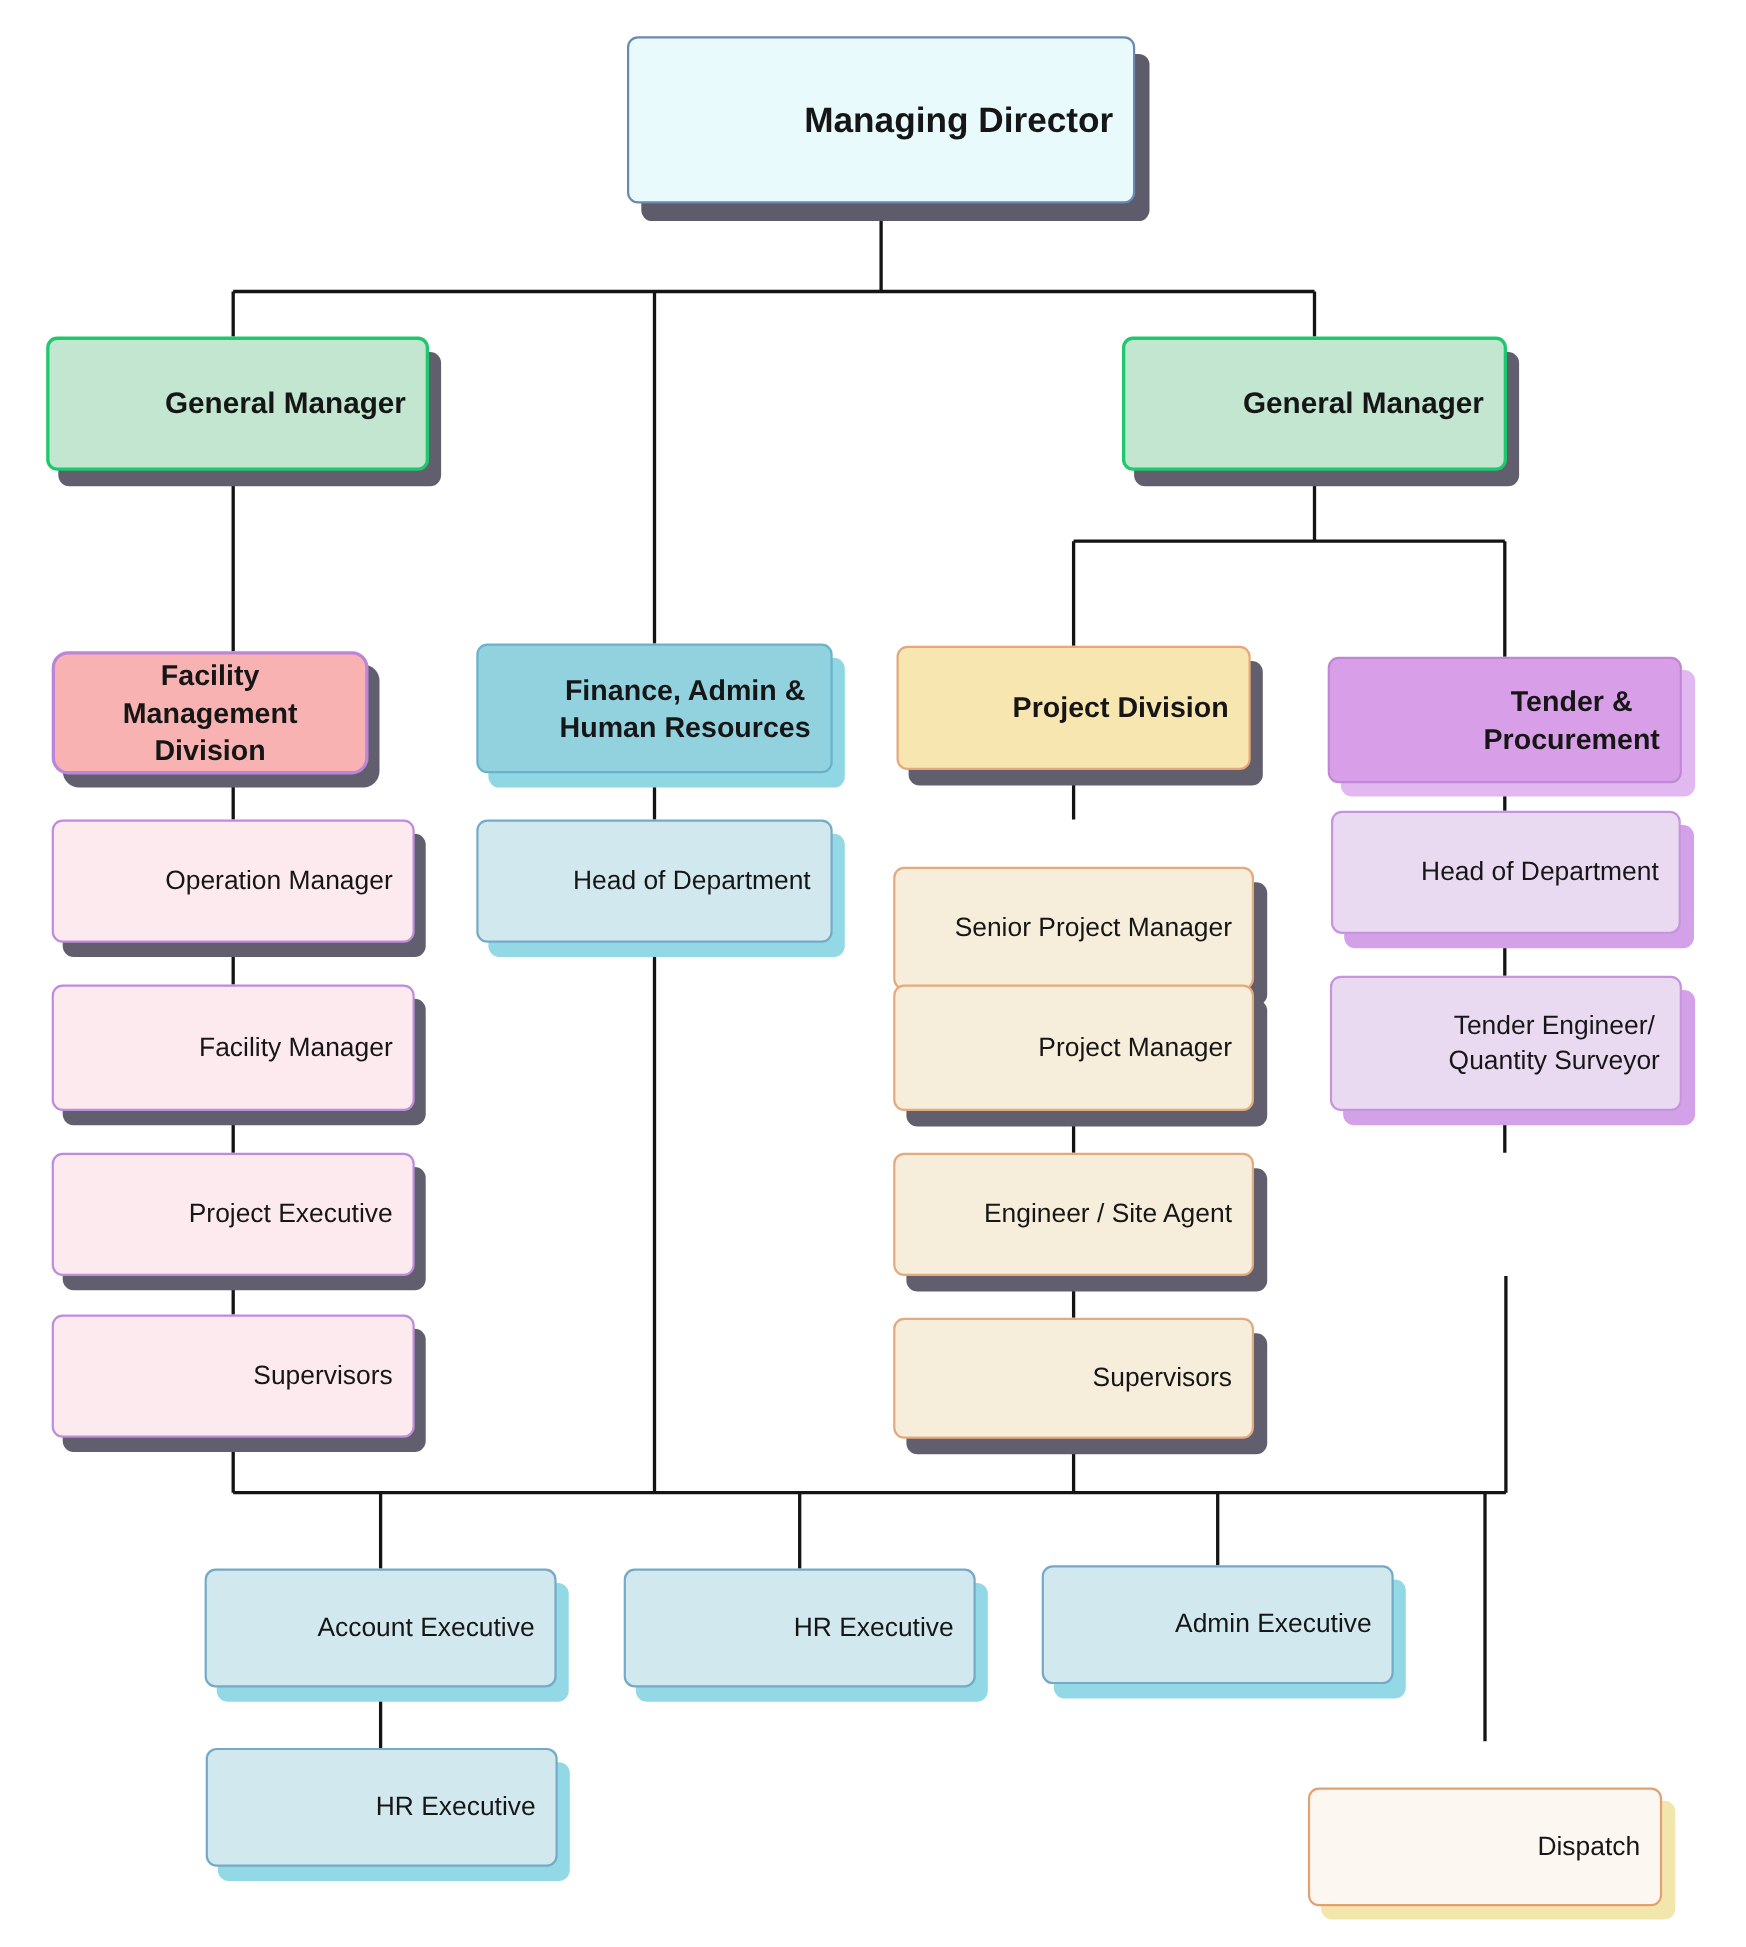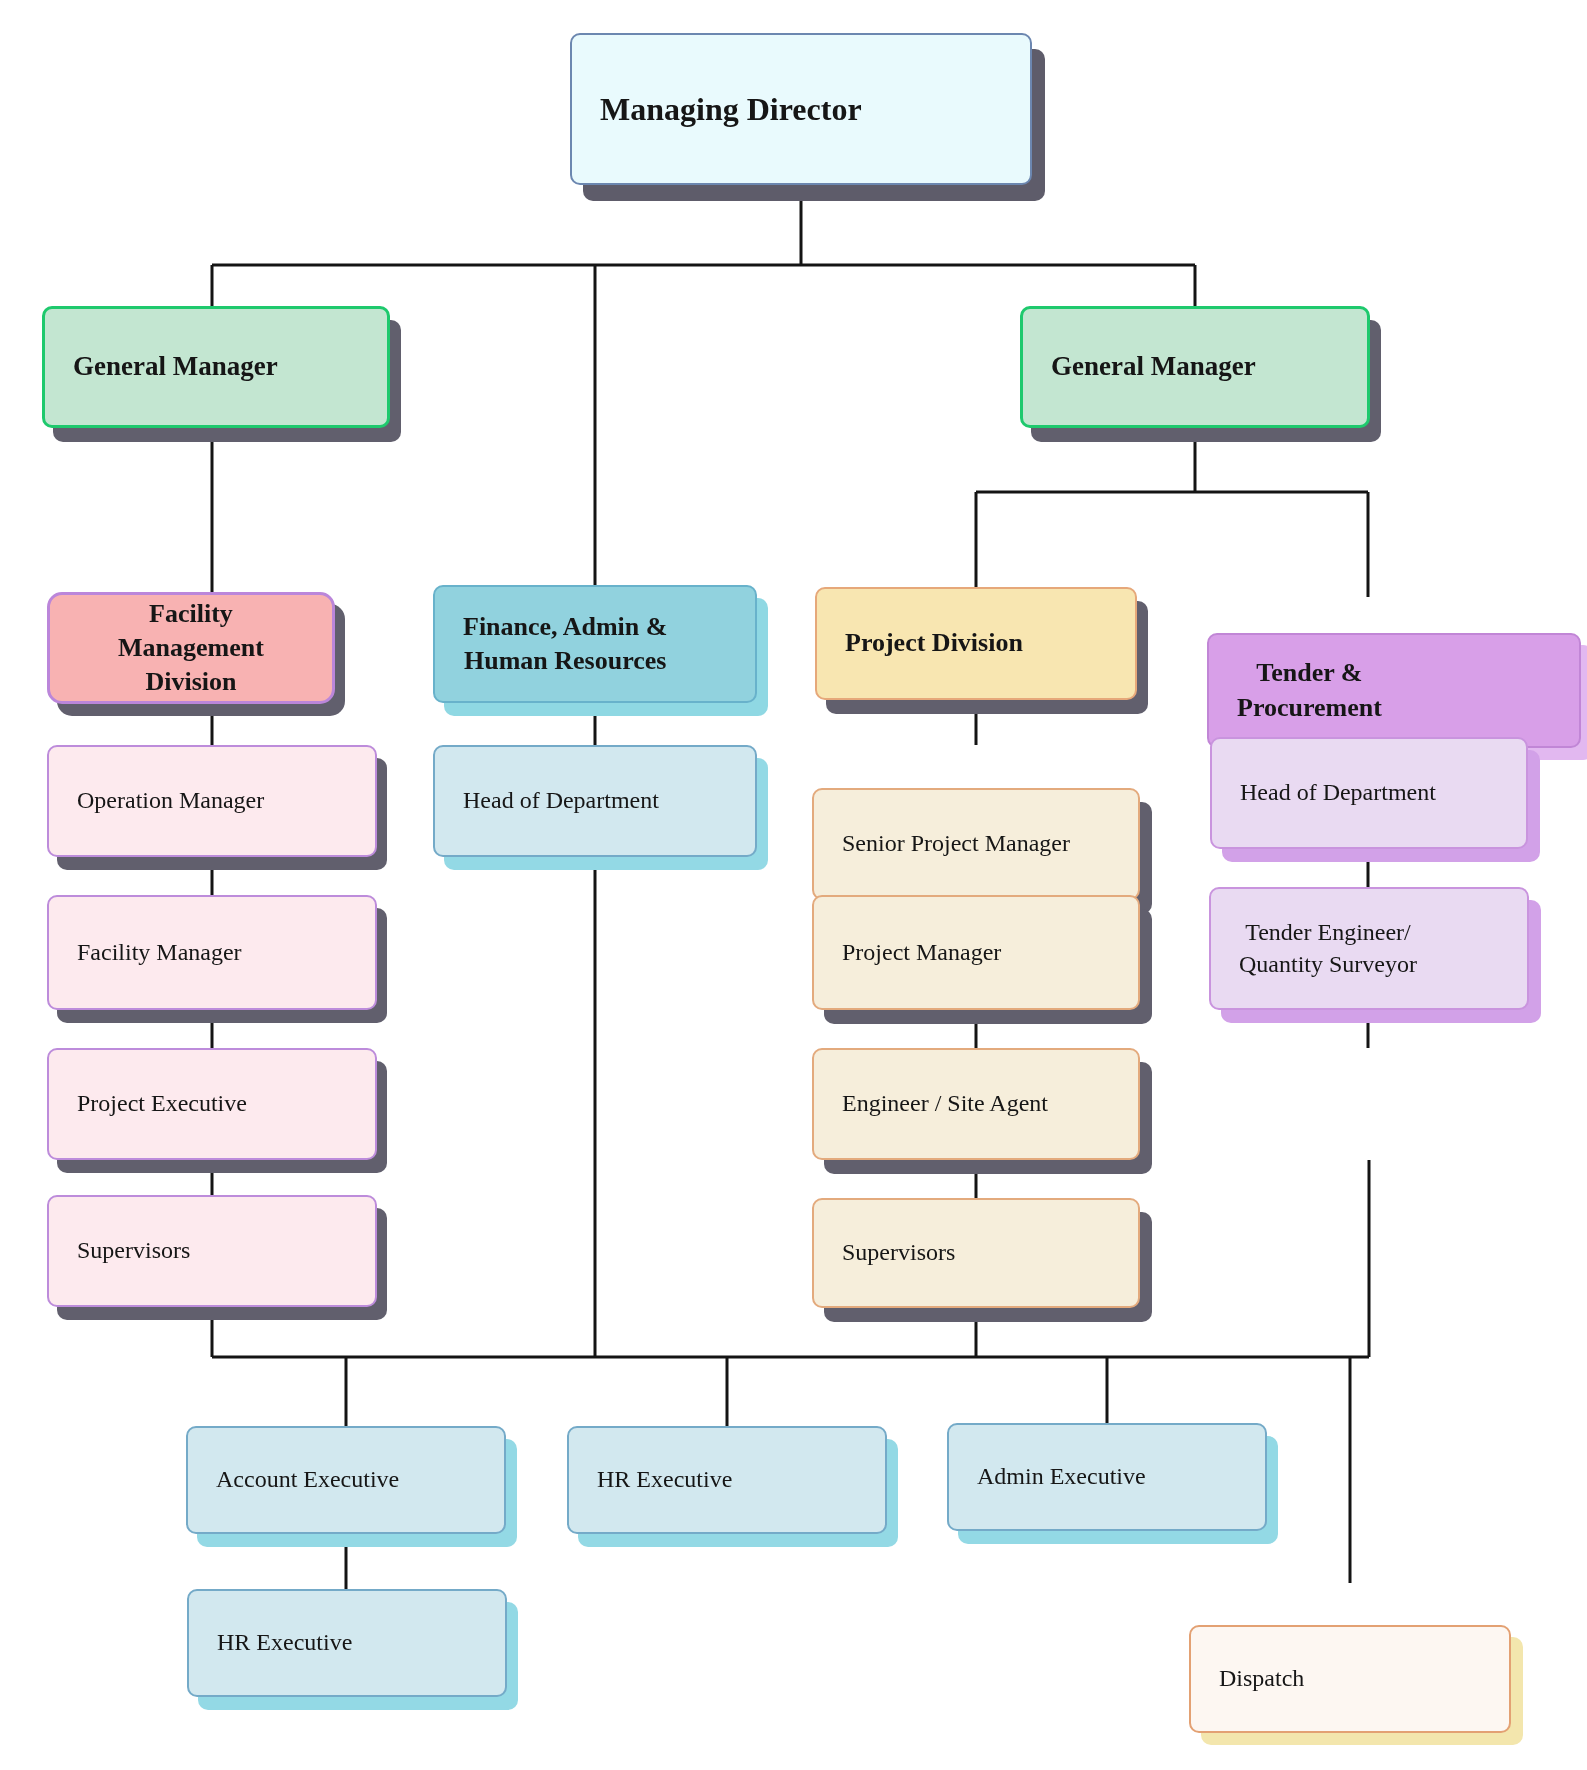--- a/index.html
+++ b/index.html
@@ -7,26 +7,25 @@
     position:relative;
     width:1587px;height:1770px;
     background:#ffffff;
     font-family:"Liberation Sans", sans-serif;
     overflow:hidden;
   }
   #wires{position:absolute;left:0;top:0;width:1587px;height:1770px;}
   .node{
     position:absolute;
     box-sizing:border-box;
-    display:flex;align-items:center;justify-content:flex-start;
+    display:flex;align-items:center;justify-content:flex-end;
     text-align:center;
     border-radius:10px;
     color:#161616;
-    padding:8px 28px;
-    font-family:Liberation Serif, serif;
+    padding:8px 18px;
   }
   .node span{white-space:pre-line;line-height:1.32;}
   
   .md{
     background:#e9fafd;border:2px solid #6c87b0;
     box-shadow:13px 16px 0 #5e5c6a;
     font-weight:bold;font-size:32px;
   }
   .gm{
     background:#c3e6d1;border:3px solid #1ec96d;
@@ -109,21 +108,21 @@
 
   <div class="node div-blue" style="left:433px;top:585px;width:324px;height:118px;">
     <span>Finance, Admin &amp;
 Human Resources</span>
   </div>
 
   <div class="node div-yellow" style="left:815px;top:587px;width:322px;height:113px;">
     <span>Project Division</span>
   </div>
 
-  <div class="node div-purple" style="left:1207px;top:597px;width:374px;height:115px;margin-top:36px;">
+  <div class="node div-purple" style="left:1207px;top:597px;width:322px;height:115px;">
     <span>Tender &amp;
 Procurement</span>
   </div>
 
   <div class="node pink" style="left:47px;top:745px;width:330px;height:112px;">
     <span>Operation Manager</span>
   </div>
 
   <div class="node pink" style="left:47px;top:895px;width:330px;height:115px;">
     <span>Facility Manager</span>

